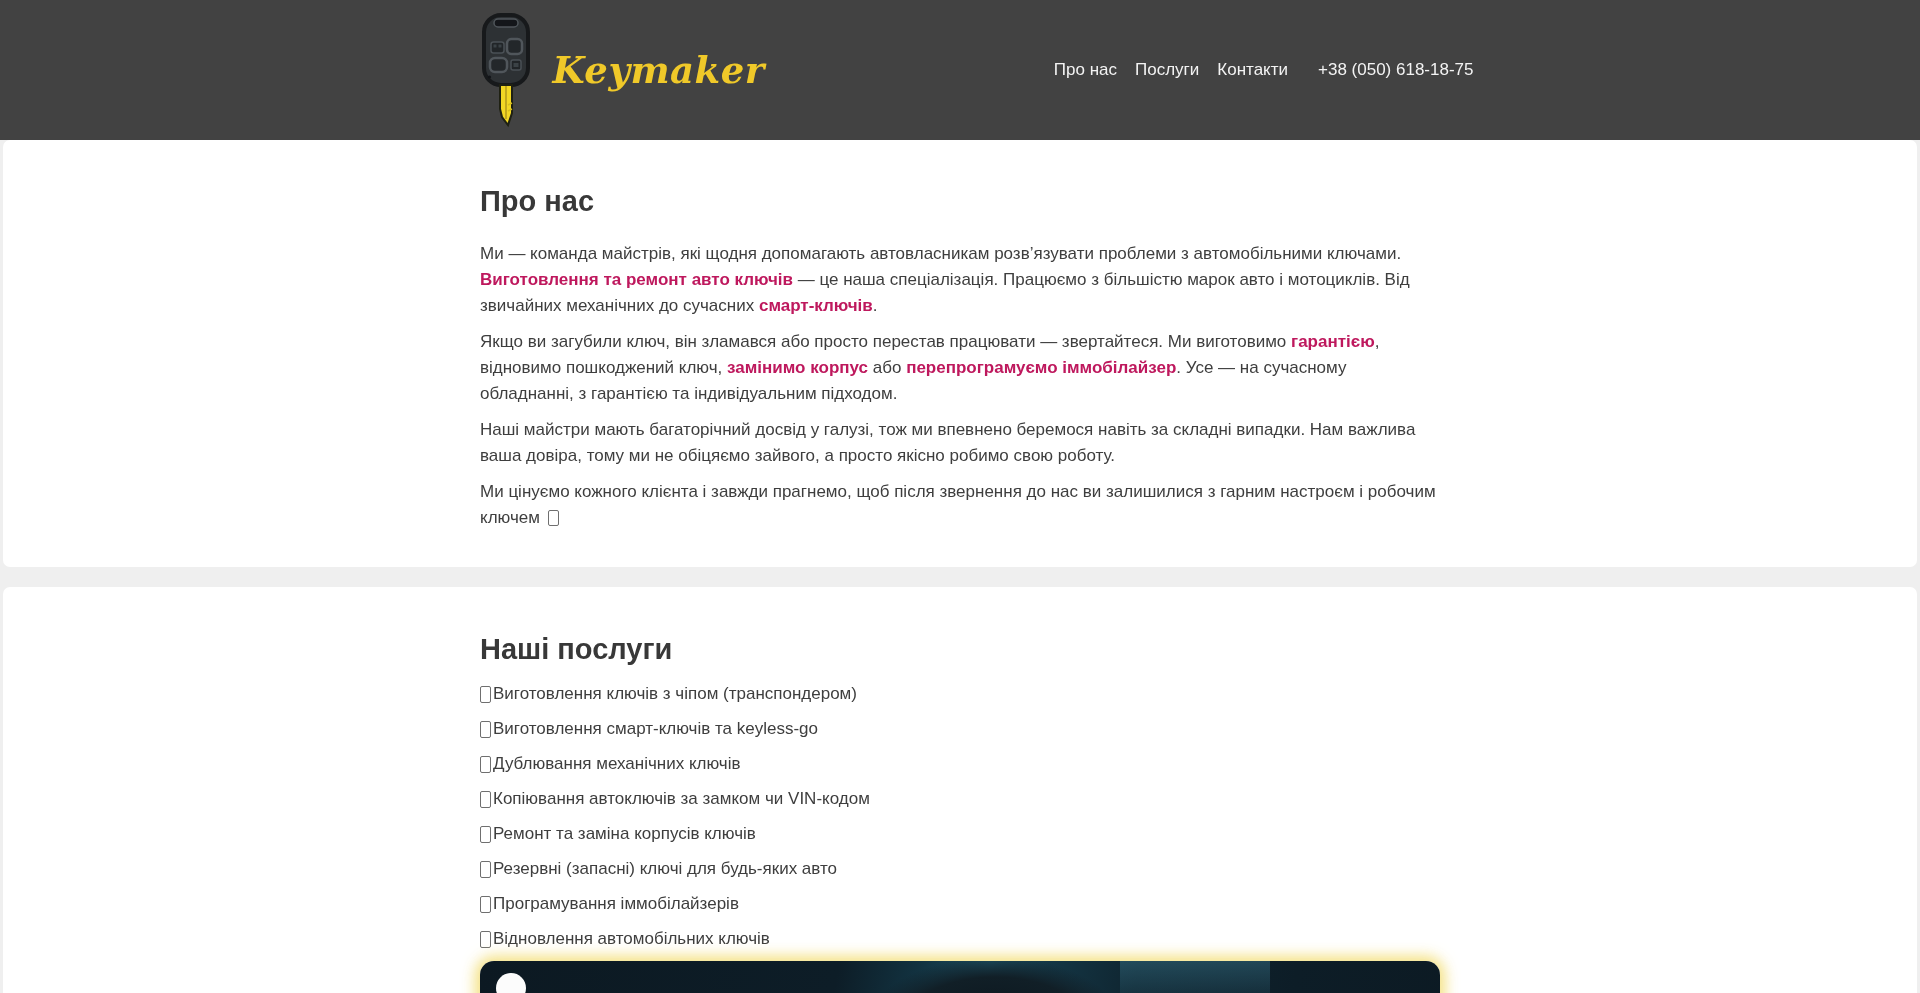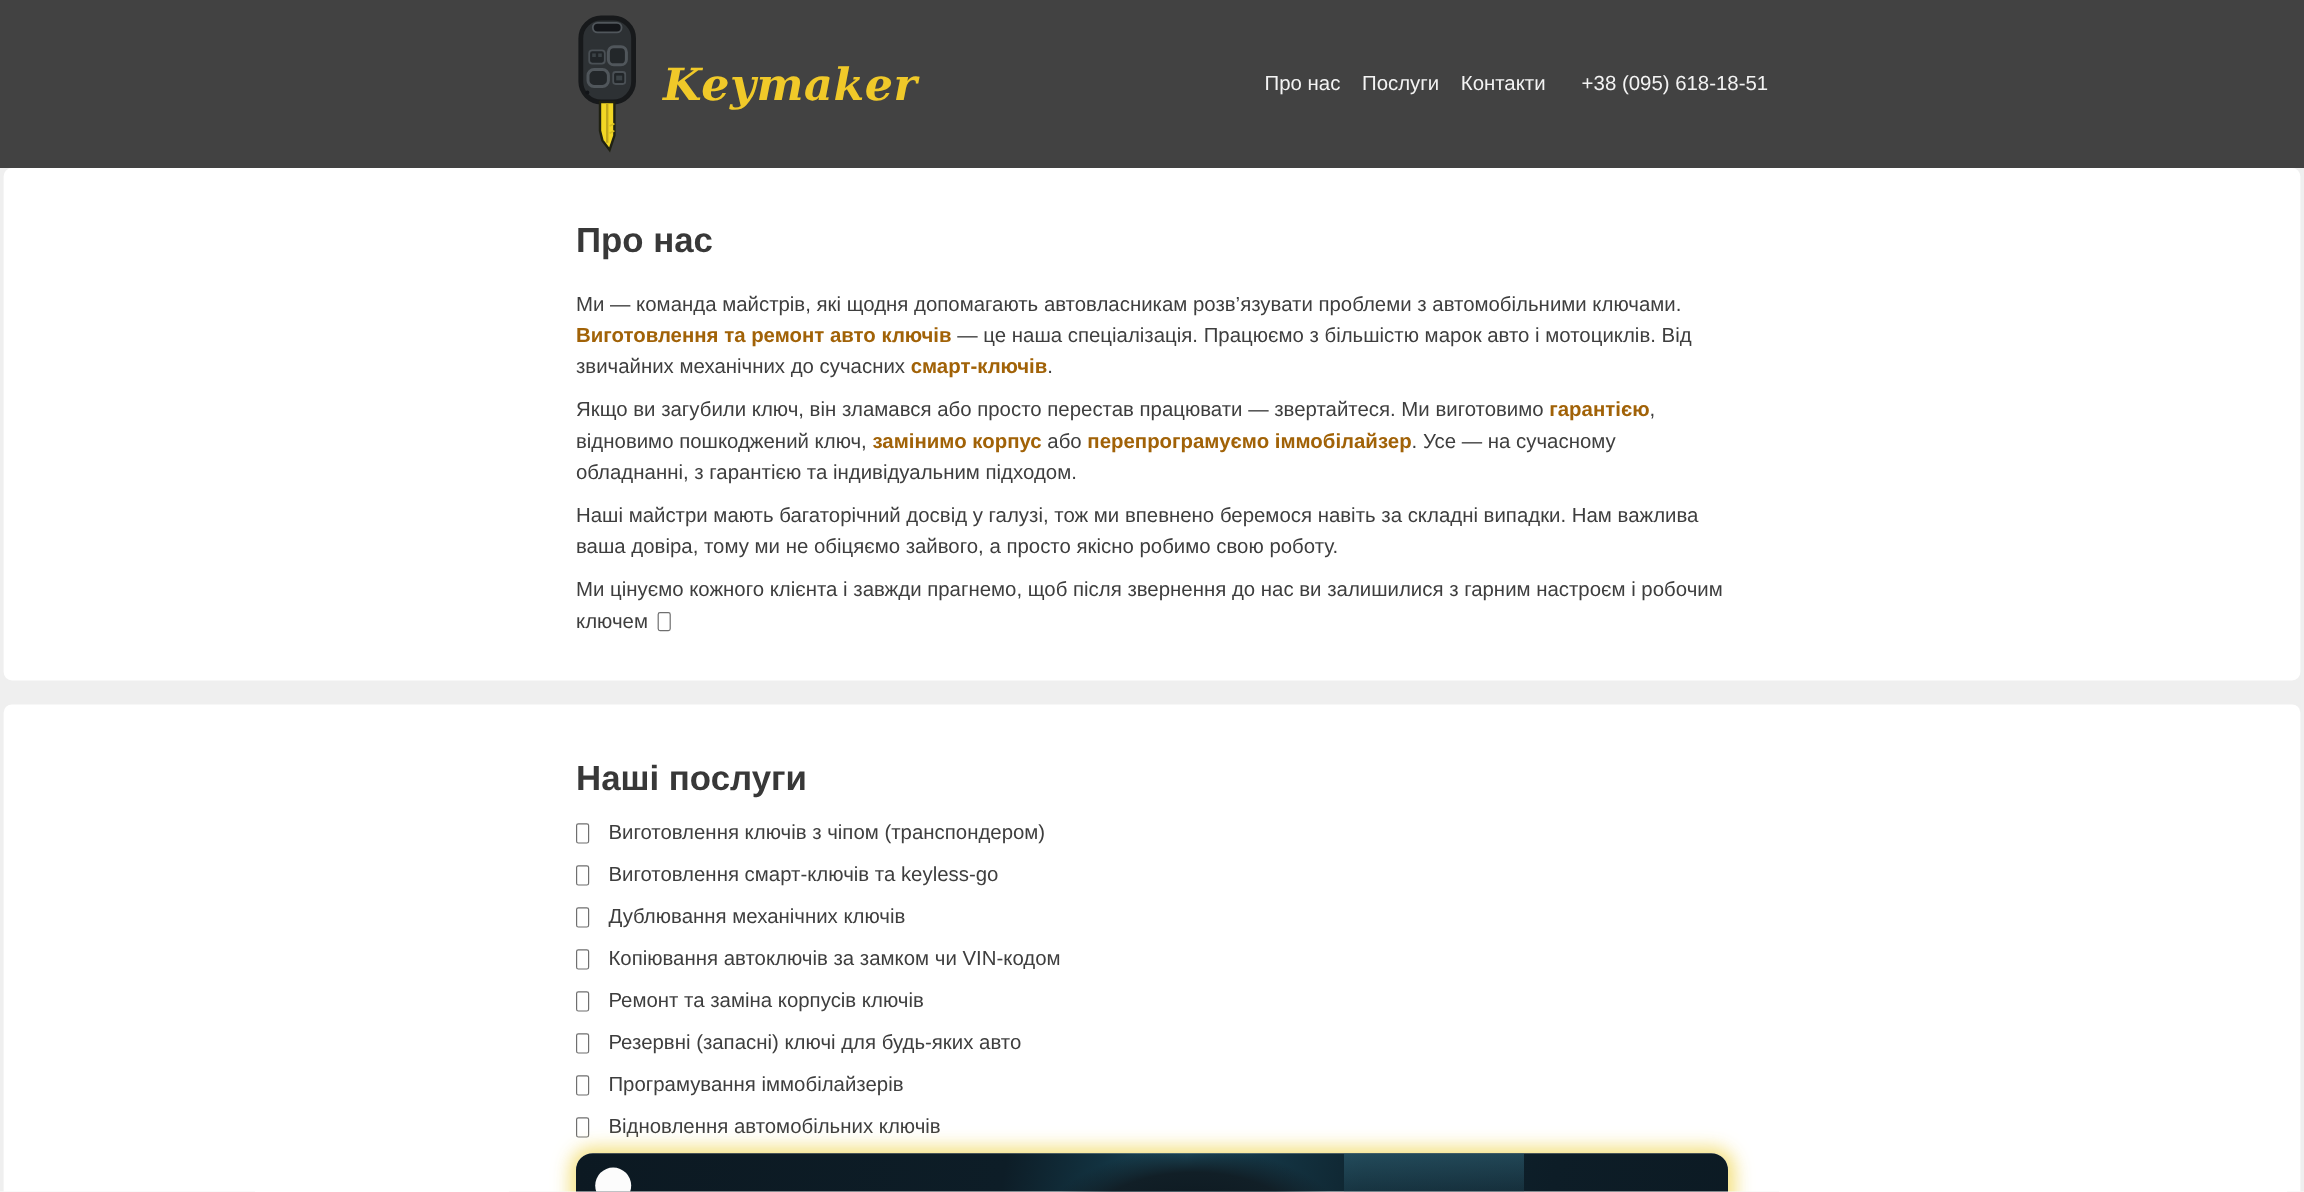--- a/index.html
+++ b/index.html
@@ -31,26 +31,26 @@
   
   .card { background: var(--card-bg, #ffffff); margin: 0 3px 20px; border-radius: 7px; }
   .card-about    { padding: 45px 0 36px; }
   .card-services { padding: 46px 0 120px; }
   .content { width: 960px; margin: 0 auto; }
   h2 { margin: 0; font-size: 29px; line-height: 32px; font-weight: 700; color: #383838; }
   .card-about h2 { margin-bottom: 24px; }
   .card-services h2 { margin-bottom: 16px; }
   p { margin: 0 0 10px; font-size: 17px; line-height: 26px; color: #3e3e3e; }
   p:last-child { margin-bottom: 0; }
-  strong { font-weight: 700; color: #a16207; }
+  strong { font-weight: 700; color: #be185d; }
 
   
   ul.services { list-style: none; margin: 0; padding: 0; }
   ul.services li {
-    display: flex; align-items: center; gap: 16px;
+    display: flex; align-items: center; gap: 2px;
     font-size: 17px; line-height: 26px; margin-bottom: 9px; color: #3e3e3e;
   }
 
   
   .tofu {
     display: inline-block; width: 11px; height: 17px;
     border: 1.5px solid #6f6f6f; border-radius: 2px; flex: 0 0 auto;
   }
   .tofu-inline { vertical-align: -3px; margin-left: 3px; width: 11px; height: 16px; }
 
@@ -97,21 +97,21 @@
         <path d="M21 74 L33 74 L33 102 L29 114 L23 106 L21 98 Z" fill="#f2d724" stroke="#1f2113" stroke-width="2"></path>
         <line x1="27" y1="75" x2="27" y2="108" stroke="#c2a81c" stroke-width="2"></line>
         <path d="M33 92 l-4 2 M33 98 l-4 2" stroke="#d8bf20" stroke-width="1.5"></path>
       </svg>
       <span class="brand">Keymaker</span>
     </a>
     <nav>
       <a>Про нас</a>
       <a>Послуги</a>
       <a>Контакти</a>
-      <a class="phone">+38 (095) 618-18-51</a>
+      <a class="phone">+38 (050) 618-18-75</a>
     </nav>
   </div>
 </header>
 
 <main>
   <section class="card card-about">
     <div class="content">
       <h2>Про нас</h2>
       <div id="about-paragraphs">
           <p>Ми — команда майстрів, які щодня допомагають автовласникам розв’язувати проблеми з автомобільними ключами. <strong>Виготовлення та ремонт авто ключів</strong> — це наша спеціалізація. Працюємо з більшістю марок авто і мотоциклів. Від звичайних механічних до сучасних <strong>смарт-ключів</strong>.</p>

